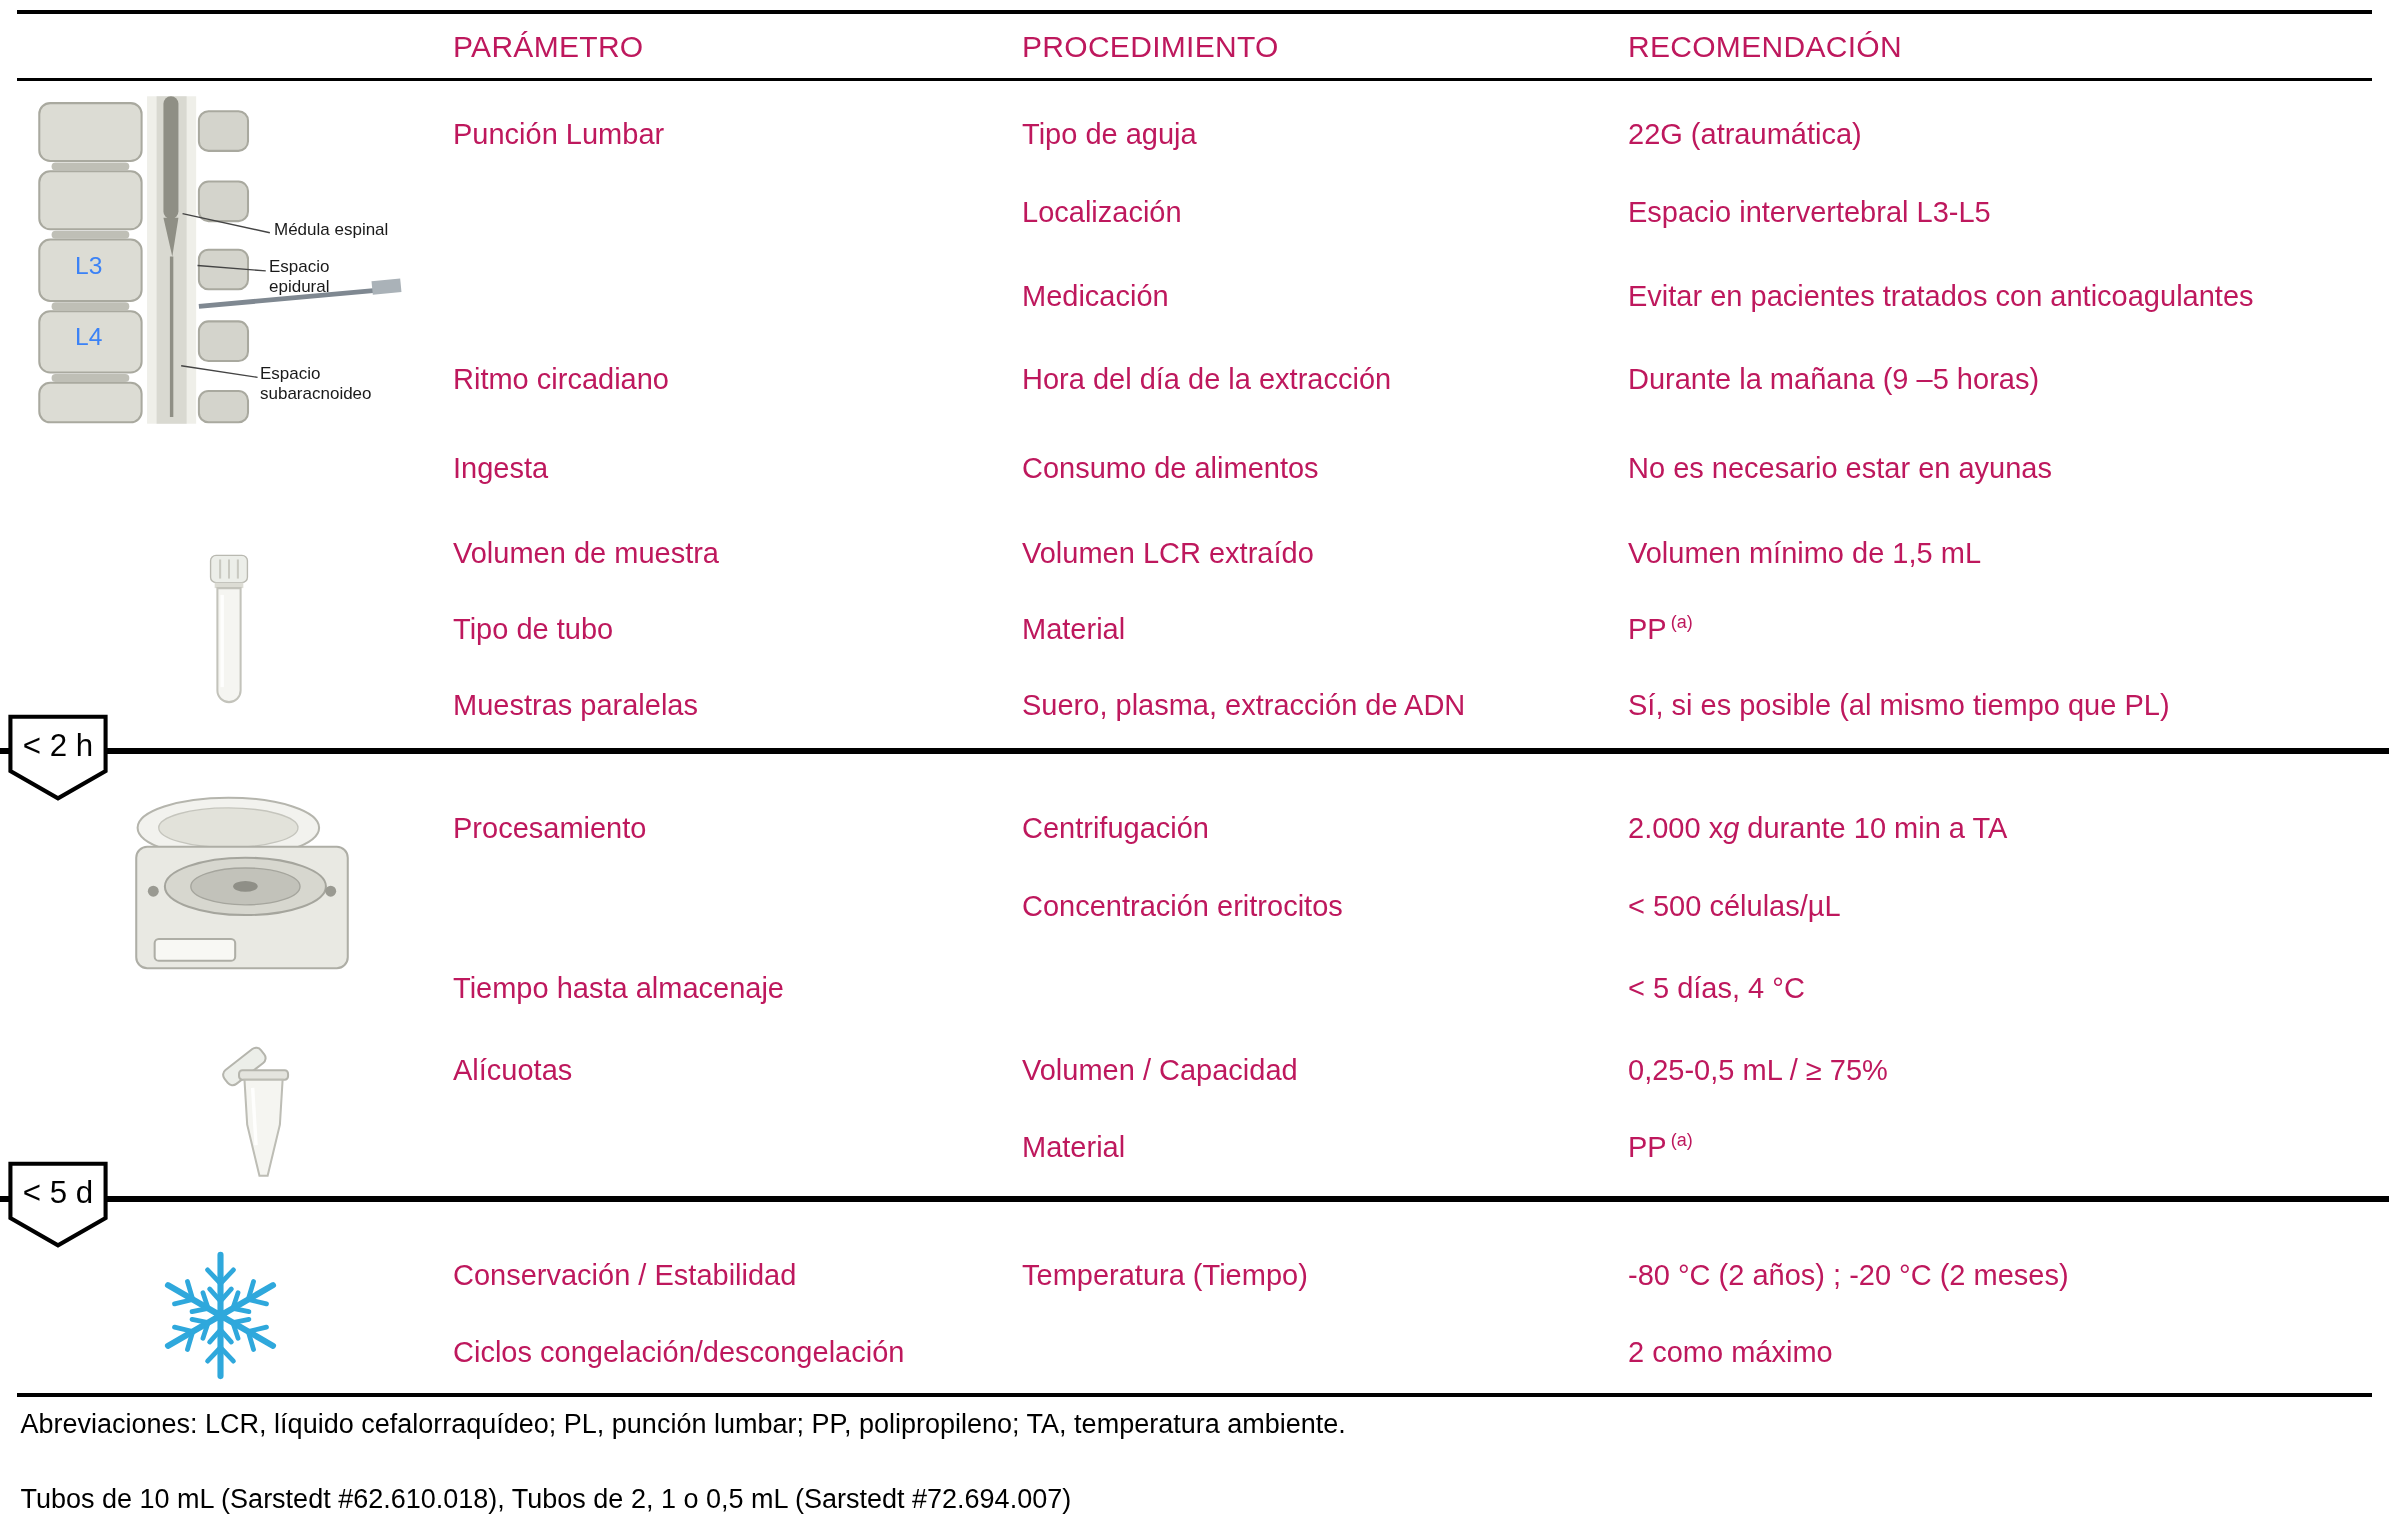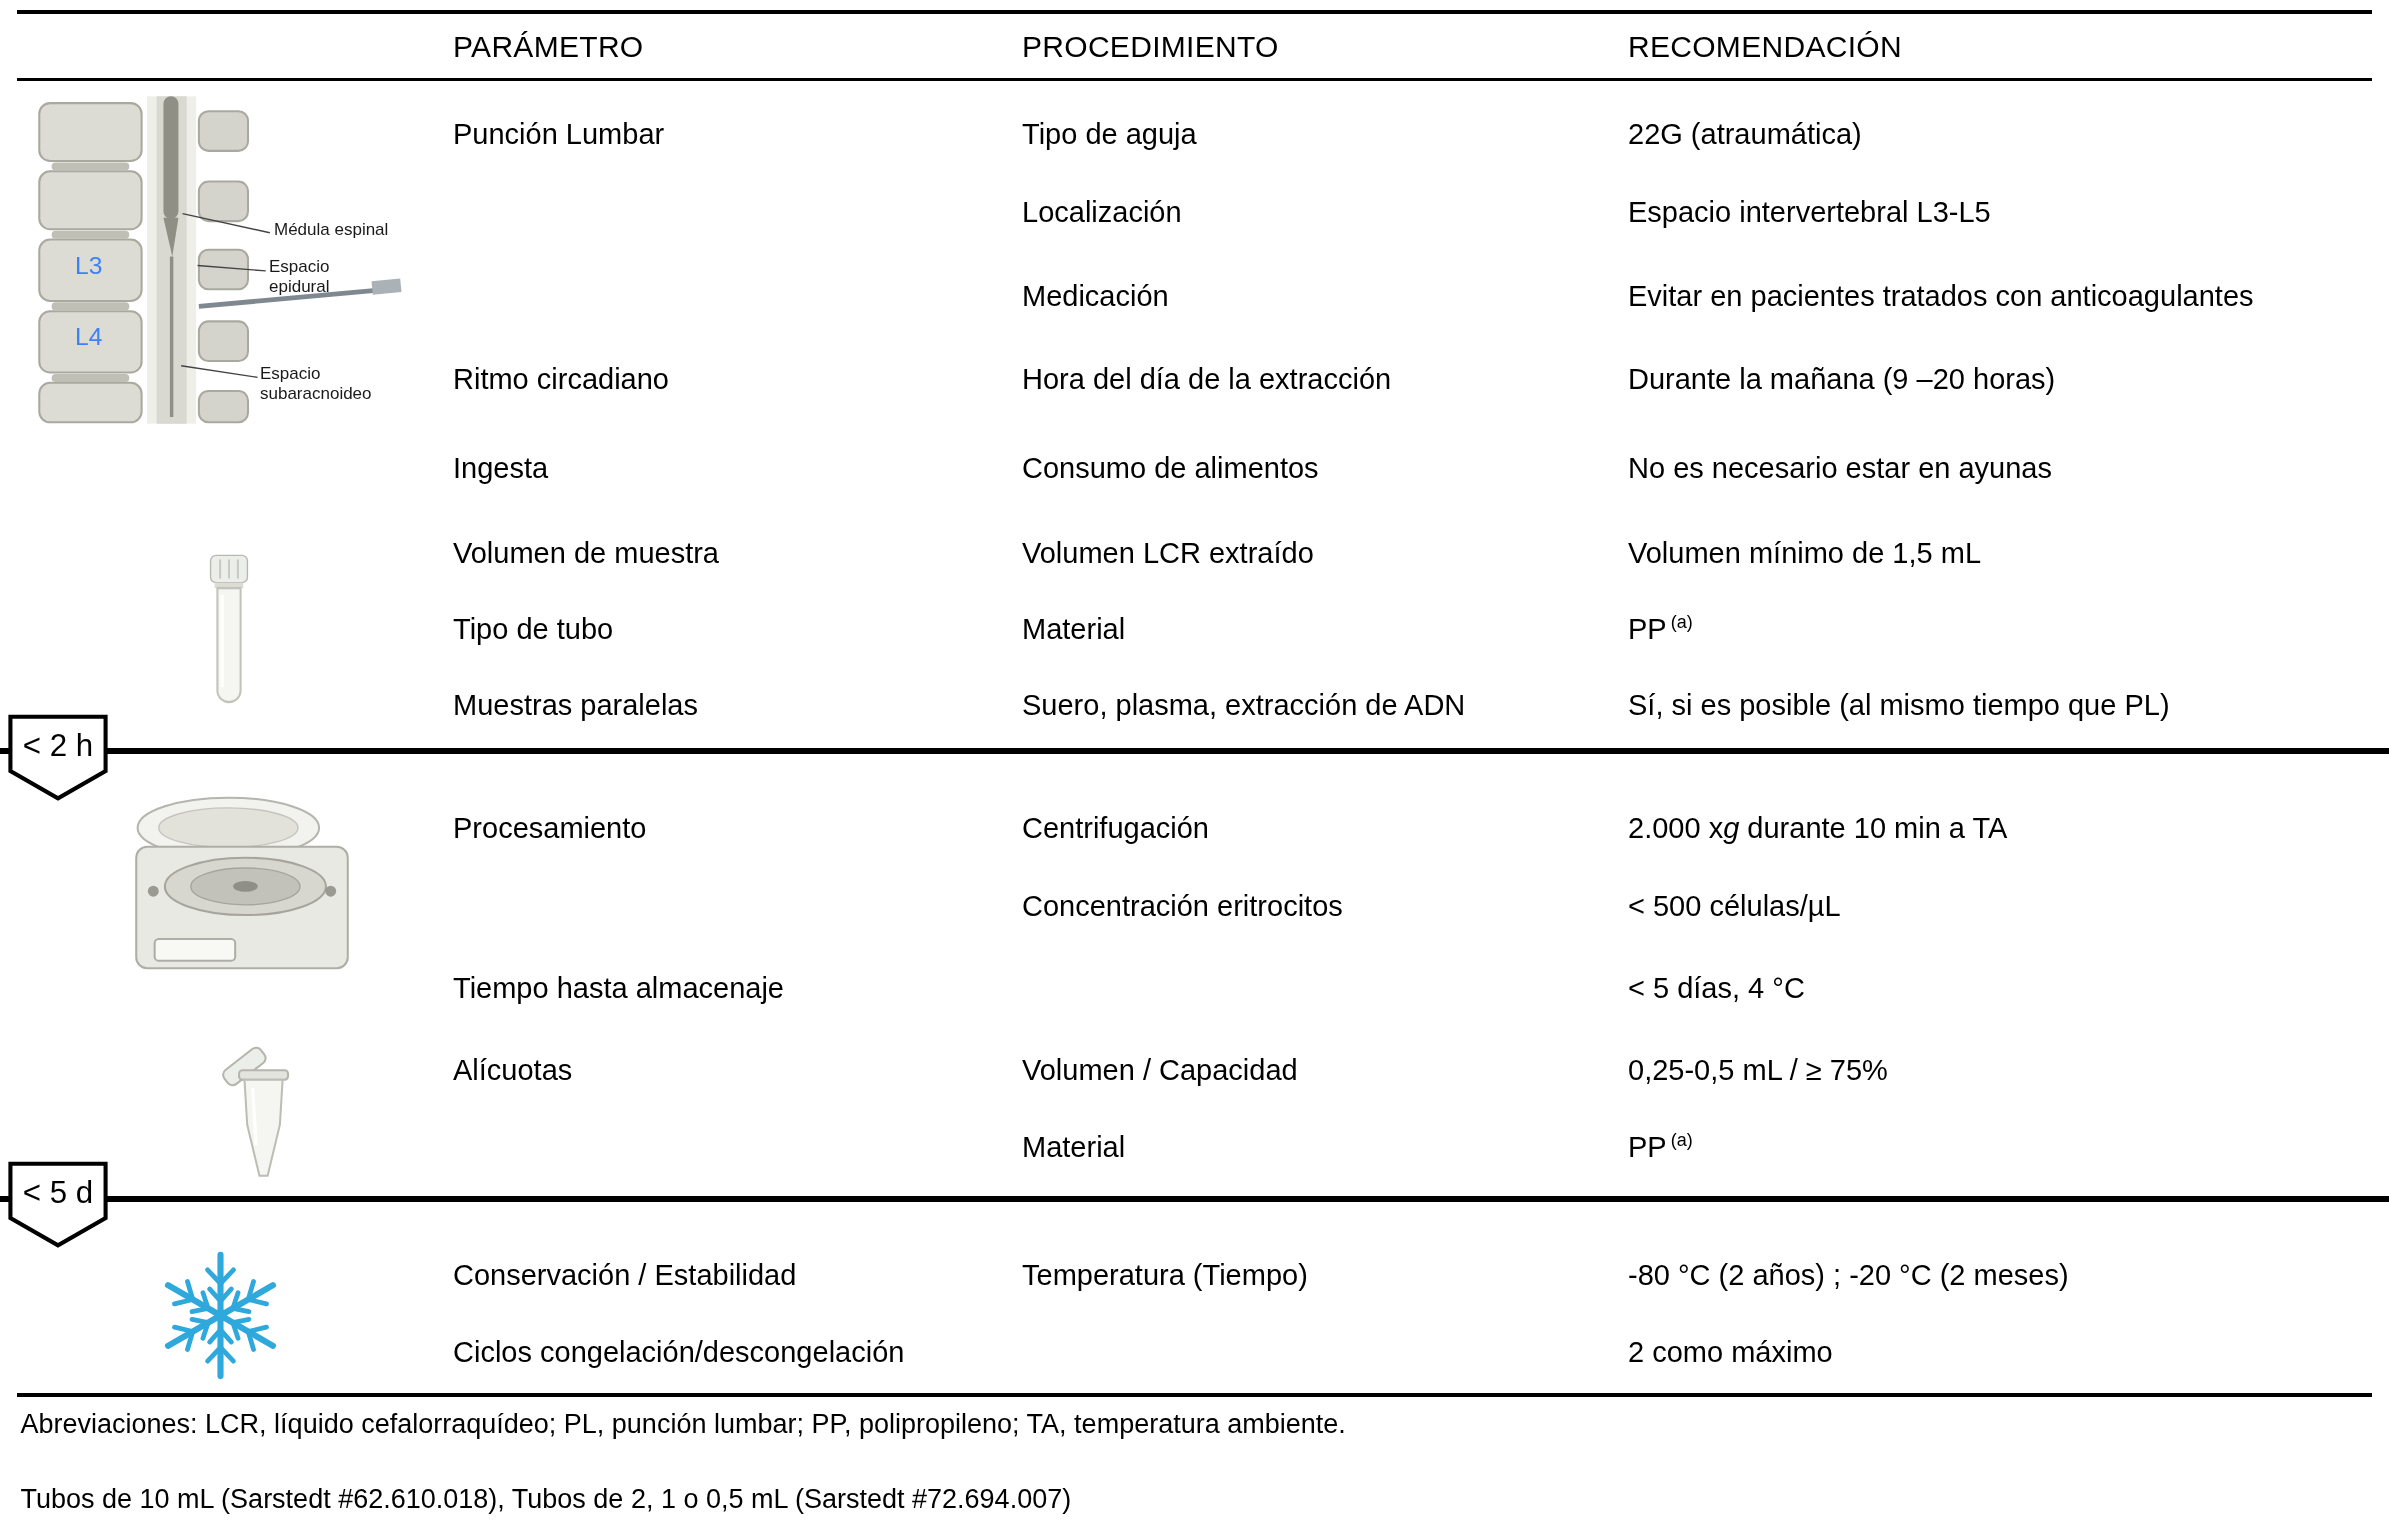--- a/index.html
+++ b/index.html
@@ -22,21 +22,21 @@
     right: 17px;
     background: #000;
   }
   .row { position: absolute; left: 0; width: 100%; height: 41px; }
   .cell {
     position: absolute;
     top: 0;
     font-size: 29px;
     line-height: 1.2;
     white-space: nowrap;
-    color: #000000;
+    color: #be185d;
   }
   .c1 { left: 453px; }
   .c2 { left: 1022px; }
   .c3 { left: 1628px; }
   .hdr .cell { font-size: 30px; letter-spacing: 0.3px; }
   .supnote {
     font-size: 18px;
     position: relative;
     top: -11px;
     margin-left: 4.1px;
@@ -100,21 +100,21 @@
     <span class="cell c2">Localización</span>
     <span class="cell c3">Espacio intervertebral L3-L5</span>
   </div>
   <div class="row" style="top:279px;">
     <span class="cell c2">Medicación</span>
     <span class="cell c3">Evitar en pacientes tratados con anticoagulantes</span>
   </div>
   <div class="row" style="top:362px;">
     <span class="cell c1">Ritmo circadiano</span>
     <span class="cell c2">Hora del día de la extracción</span>
-    <span class="cell c3">Durante la mañana (9 –20 horas)</span>
+    <span class="cell c3">Durante la mañana (9 –5 horas)</span>
   </div>
   <div class="row" style="top:451px;">
     <span class="cell c1">Ingesta</span>
     <span class="cell c2">Consumo de alimentos</span>
     <span class="cell c3">No es necesario estar en ayunas</span>
   </div>
   <div class="row" style="top:536px;">
     <span class="cell c1">Volumen de muestra</span>
     <span class="cell c2">Volumen LCR extraído</span>
     <span class="cell c3">Volumen mínimo de 1,5 mL</span>

